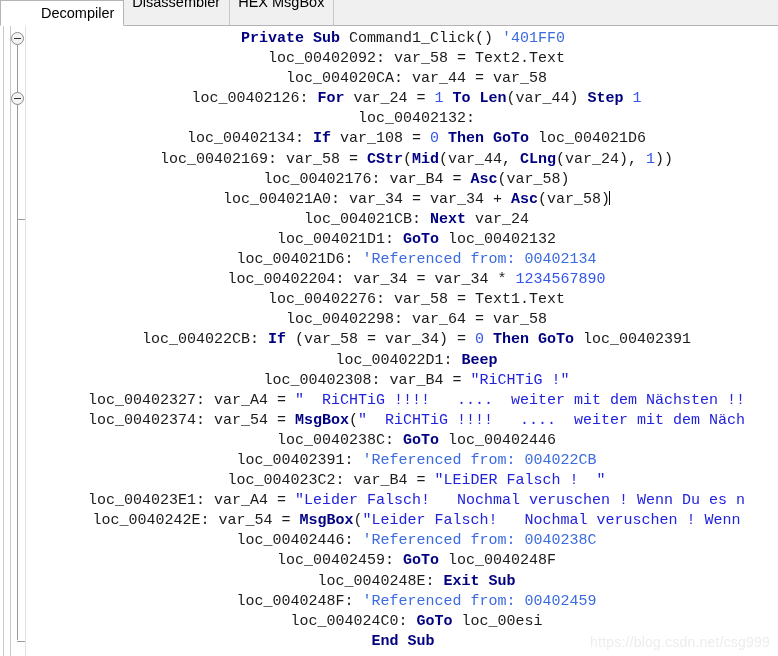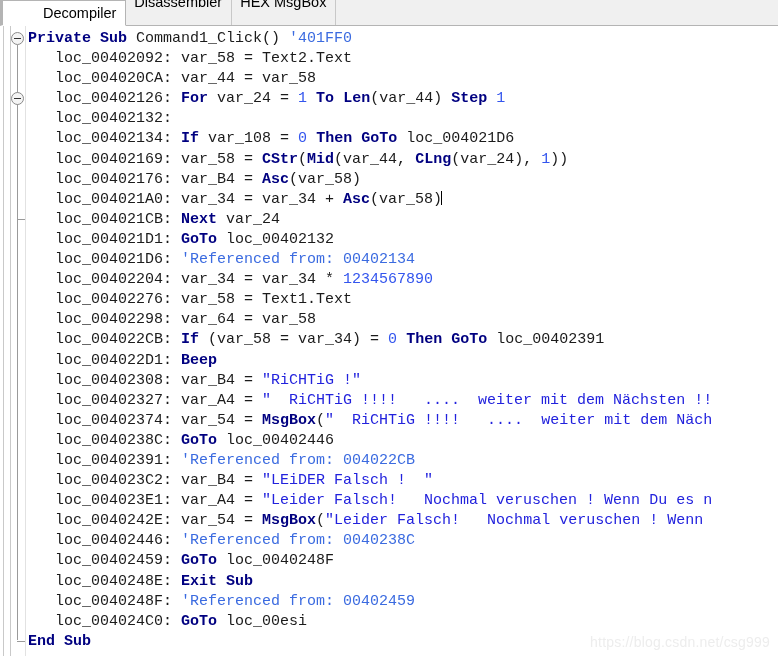--- a/index.html
+++ b/index.html
@@ -38,21 +38,21 @@
     color: #000000;
     background: #f0f0f0;
     border: 1px solid #c8c8c8;
     border-bottom: none;
     border-left: none;
     margin: 0;
     white-space: nowrap;
     cursor: default;
     font-family: "Liberation Sans", sans-serif;
   }
-  .tab:first-child { border-left: 3px solid #a16207; padding-left: 40px; }
+  .tab:first-child { border-left: 1px solid #a16207; padding-left: 40px; }
   .tab.active {
     background: #ffffff;
     border-color: #b4b4b4;
     border-bottom: 1px solid #ffffff;
     margin-bottom: -1px;
     height: 26px;
     line-height: 25px;
     position: relative;
     z-index: 3;
   }
@@ -112,20 +112,21 @@
   .code {
     flex: 1 1 auto;
     position: relative;
     padding: 3px 0 0 2px;
     font-family: "Liberation Mono", "DejaVu Sans Mono", monospace;
     font-size: 15px;
     line-height: 20.1px;
     color: #1b1b1b;
     white-space: pre;
     overflow: hidden;
+    text-align: center;
   }
   .line {
     height: 20.1px;
     white-space: pre;
     overflow: hidden;
   }
   .kw   { color: #000080; font-weight: bold; }
   .num  { color: #3355ee; }
   .str  { color: #2222dd; }
   .cmt  { color: #3b6be0; }

